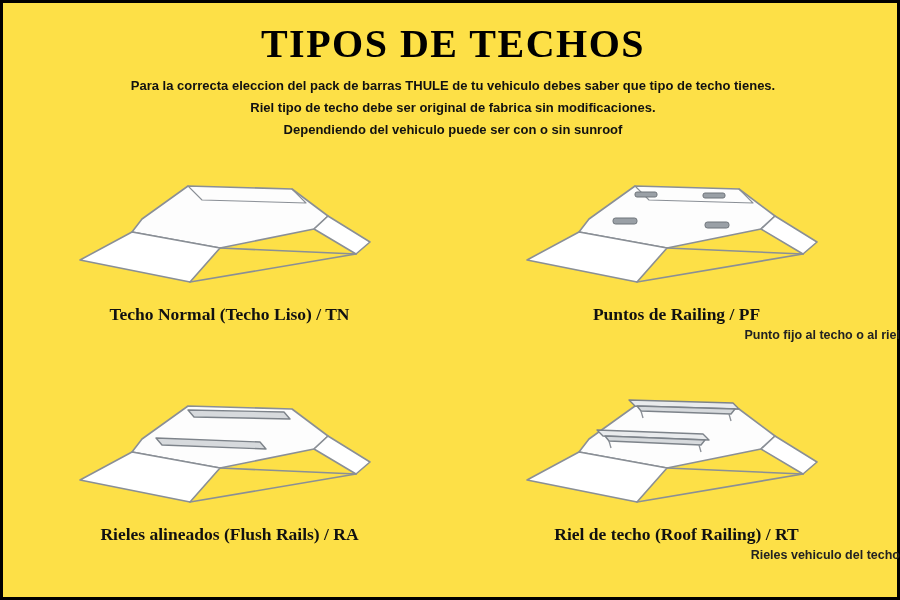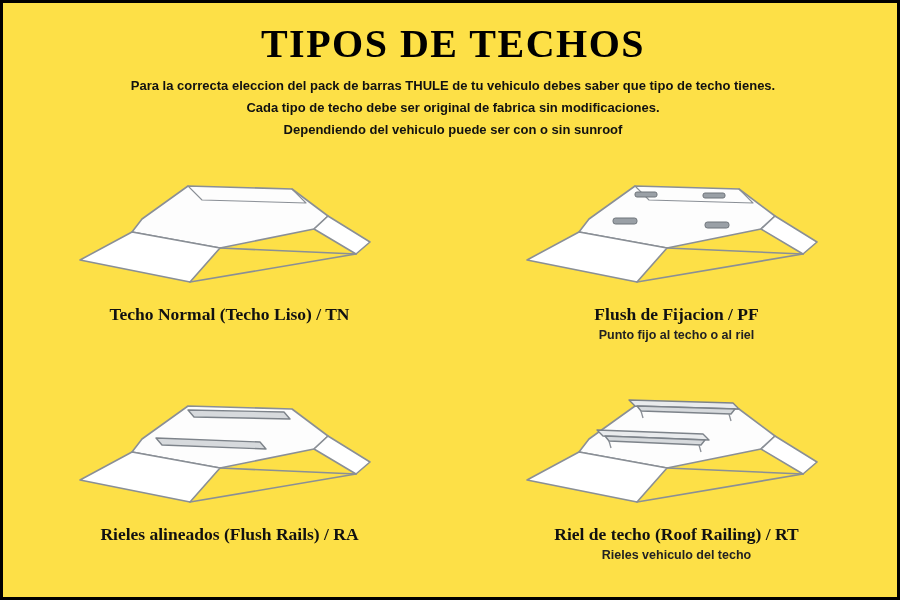--- a/index.html
+++ b/index.html
@@ -78,31 +78,31 @@
     left: 50%;
     transform: translateX(-50%);
     top: 0;
     width: 320px;
     height: 150px;
   }
   .art svg { display: block; width: 100%; height: 100%; }
 
   
   .cell .cap1 { position: absolute; top: 148px; left: 0; width: 447px; text-align:center; font-size:17.5px; font-weight:bold; color:#111;font-family:Liberation Serif, serif; }
-  .cell .cap2 { position: absolute; top: 172px; left: 0; width: 447px; text-align:center; font-size:12.5px; font-weight:bold; color:#222; }
+  .cell .cap2 { position: absolute; top: 172px; left: 0; width: 447px; text-align:right; font-size:12.5px; font-weight:bold; color:#222; }
 </style>
 </head>
 <body>
 
 <div class="frame">
   <div class="inner">
 
     <div class="title">TIPOS DE TECHOS</div>
     <div class="subtitle sub1">Para la correcta eleccion del pack de barras THULE de tu vehiculo debes saber que tipo de techo tienes.</div>
-    <div class="subtitle sub2">Cada tipo de techo debe ser original de fabrica sin modificaciones.</div>
+    <div class="subtitle sub2">Riel tipo de techo debe ser original de fabrica sin modificaciones.</div>
     <div class="subtitle sub3">Dependiendo del vehiculo puede ser con o sin sunroof</div>
 
     <div class="grid">
 
       <div class="cell cell-tl">
         <div class="art">
           <svg viewBox="0 0 320 150" xmlns="http://www.w3.org/2000/svg">
             <g fill="none" stroke="#8a8f96" stroke-width="1.6" stroke-linejoin="round" stroke-linecap="round">
 
               <path d="M72 63 L118 30 L222 33 L258 60 L244 73 L150 92 L62 76 Z" fill="#fdfdfd"></path>
@@ -135,21 +135,21 @@
             </g>
 
             <g fill="#9aa0a6" stroke="#6f757b" stroke-width="1">
               <rect x="118" y="36" width="22" height="5" rx="2"></rect>
               <rect x="186" y="37" width="22" height="5" rx="2"></rect>
               <rect x="96" y="62" width="24" height="6" rx="2.5"></rect>
               <rect x="188" y="66" width="24" height="6" rx="2.5"></rect>
             </g>
           </svg>
         </div>
-        <div class="cap1">Flush de Fijacion / PF</div>
+        <div class="cap1">Puntos de Railing / PF</div>
         <div class="cap2">Punto fijo al techo o al riel</div>
       </div>
 
       <div class="cell cell-bl">
         <div class="art">
           <svg viewBox="0 0 320 150" xmlns="http://www.w3.org/2000/svg">
             <g fill="none" stroke="#8a8f96" stroke-width="1.6" stroke-linejoin="round" stroke-linecap="round">
               <path d="M72 63 L118 30 L222 33 L258 60 L244 73 L150 92 L62 76 Z" fill="#fdfdfd"></path>
               <path d="M62 76 L150 92 L120 126 L10 104 Z" fill="#ffffff"></path>
               <path d="M244 73 L258 60 L300 86 L286 98 Z" fill="#ffffff"></path>

